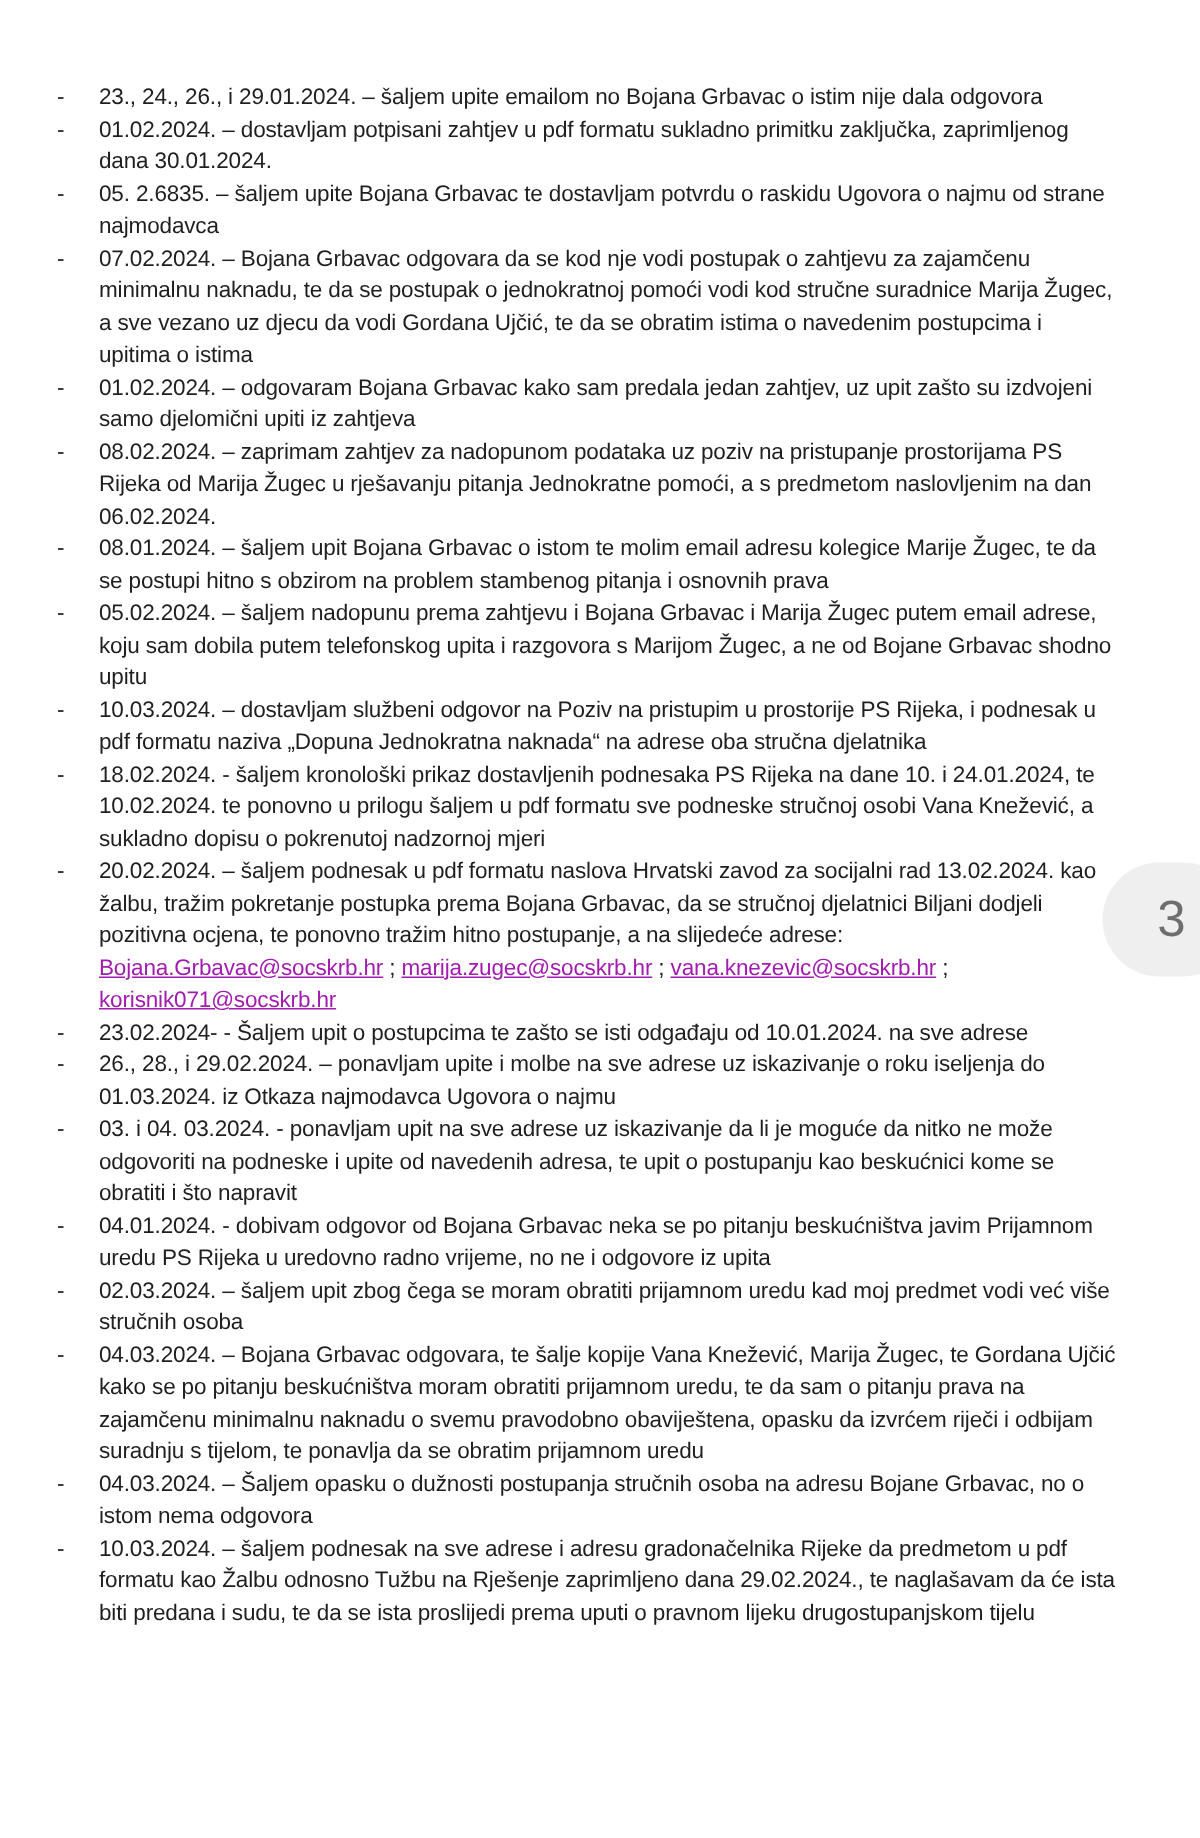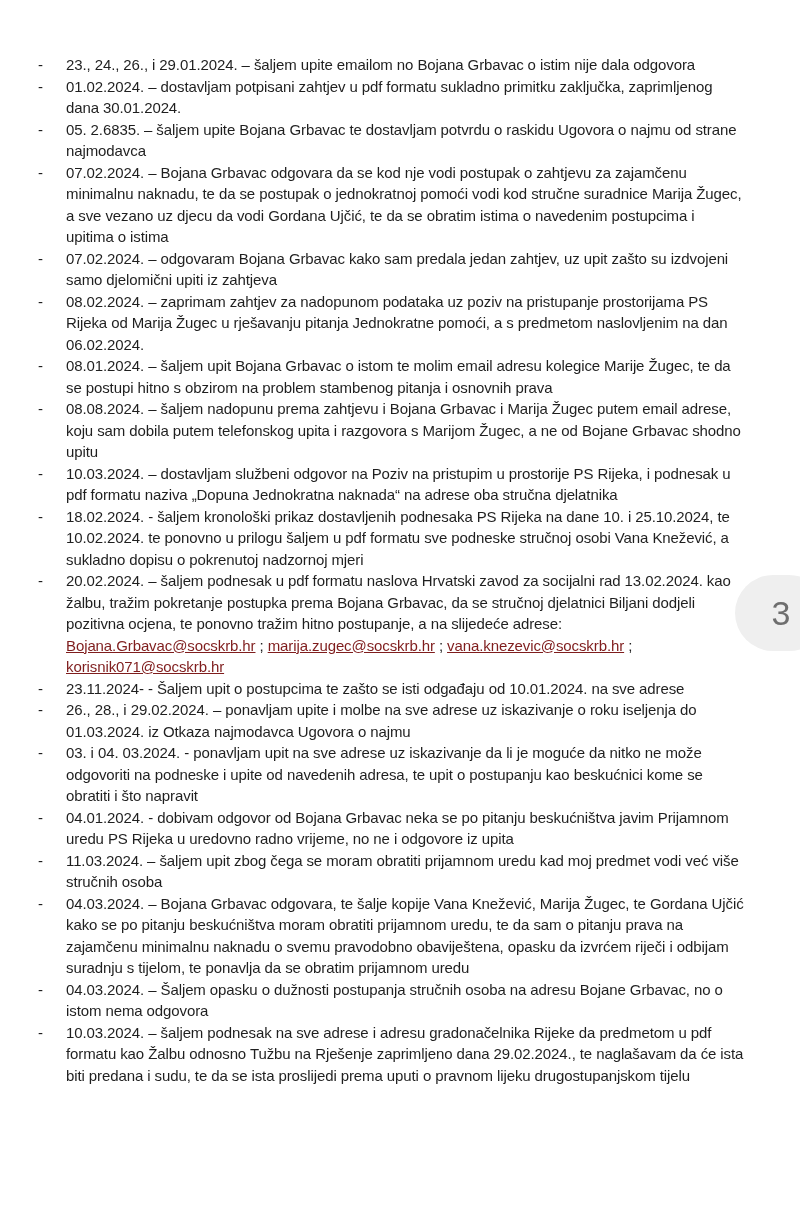--- a/index.html
+++ b/index.html
@@ -29,21 +29,21 @@
   }
   .marker {
     flex: 0 0 28px;
     width: 28px;
     color: #1f1f1f;
   }
   .entry-text {
     flex: 1 1 auto;
   }
   .email-link {
-    color: #7f1d1d;
+    color: #a21caf;
     text-decoration: underline;
     cursor: pointer;
   }
   .page-indicator {
     position: absolute;
     left: 735px;
     top: 575px;
     width: 92px;
     height: 76px;
     background: #efefef;
@@ -74,65 +74,65 @@
       <li class="entry">
         <span class="marker">-</span>
         <span class="entry-text">05. 2.6835. – šaljem upite Bojana Grbavac te dostavljam potvrdu o raskidu Ugovora o najmu od strane najmodavca</span>
       </li>
       <li class="entry">
         <span class="marker">-</span>
         <span class="entry-text">07.02.2024. – Bojana Grbavac odgovara da se kod nje vodi postupak o zahtjevu za zajamčenu minimalnu naknadu, te da se postupak o jednokratnoj pomoći vodi kod stručne suradnice Marija Žugec, a sve vezano uz djecu da vodi Gordana Ujčić, te da se obratim istima o navedenim postupcima i upitima o istima</span>
       </li>
       <li class="entry">
         <span class="marker">-</span>
-        <span class="entry-text">07.02.2024. – odgovaram Bojana Grbavac kako sam predala jedan zahtjev, uz upit zašto su izdvojeni samo djelomični upiti iz zahtjeva</span>
+        <span class="entry-text">01.02.2024. – odgovaram Bojana Grbavac kako sam predala jedan zahtjev, uz upit zašto su izdvojeni samo djelomični upiti iz zahtjeva</span>
       </li>
       <li class="entry">
         <span class="marker">-</span>
         <span class="entry-text">08.02.2024. – zaprimam zahtjev za nadopunom podataka uz poziv na pristupanje prostorijama PS Rijeka od Marija Žugec u rješavanju pitanja Jednokratne pomoći, a s predmetom naslovljenim na dan 06.02.2024.</span>
       </li>
       <li class="entry">
         <span class="marker">-</span>
         <span class="entry-text">08.01.2024. – šaljem upit Bojana Grbavac o istom te molim email adresu kolegice Marije Žugec, te da se postupi hitno s obzirom na problem stambenog pitanja i osnovnih prava</span>
       </li>
       <li class="entry">
         <span class="marker">-</span>
-        <span class="entry-text">08.08.2024. – šaljem nadopunu prema zahtjevu i Bojana Grbavac i Marija Žugec putem email adrese, koju sam dobila putem telefonskog upita i razgovora s Marijom Žugec, a ne od Bojane Grbavac shodno upitu</span>
+        <span class="entry-text">05.02.2024. – šaljem nadopunu prema zahtjevu i Bojana Grbavac i Marija Žugec putem email adrese, koju sam dobila putem telefonskog upita i razgovora s Marijom Žugec, a ne od Bojane Grbavac shodno upitu</span>
       </li>
       <li class="entry">
         <span class="marker">-</span>
         <span class="entry-text">10.03.2024. – dostavljam službeni odgovor na Poziv na pristupim u prostorije PS Rijeka, i podnesak u pdf formatu naziva „Dopuna Jednokratna naknada“ na adrese oba stručna djelatnika</span>
       </li>
       <li class="entry">
         <span class="marker">-</span>
-        <span class="entry-text">18.02.2024. - šaljem kronološki prikaz dostavljenih podnesaka PS Rijeka na dane 10. i 25.10.2024, te 10.02.2024. te ponovno u prilogu šaljem u pdf formatu sve podneske stručnoj osobi Vana Knežević, a sukladno dopisu o pokrenutoj nadzornoj mjeri</span>
+        <span class="entry-text">18.02.2024. - šaljem kronološki prikaz dostavljenih podnesaka PS Rijeka na dane 10. i 24.01.2024, te 10.02.2024. te ponovno u prilogu šaljem u pdf formatu sve podneske stručnoj osobi Vana Knežević, a sukladno dopisu o pokrenutoj nadzornoj mjeri</span>
       </li>
       <li class="entry">
         <span class="marker">-</span>
         <span class="entry-text">20.02.2024. – šaljem podnesak u pdf formatu naslova Hrvatski zavod za socijalni rad 13.02.2024. kao žalbu, tražim pokretanje postupka prema Bojana Grbavac, da se stručnoj djelatnici Biljani dodjeli pozitivna ocjena, te ponovno tražim hitno postupanje, a na slijedeće adrese: <a class="email-link" href="#">Bojana.Grbavac@socskrb.hr</a> ; <a class="email-link" href="#">marija.zugec@socskrb.hr</a> ; <a class="email-link" href="#">vana.knezevic@socskrb.hr</a> ; <a class="email-link" href="#">korisnik071@socskrb.hr</a></span>
       </li>
       <li class="entry">
         <span class="marker">-</span>
-        <span class="entry-text">23.11.2024- - Šaljem upit o postupcima te zašto se isti odgađaju od 10.01.2024. na sve adrese</span>
+        <span class="entry-text">23.02.2024- - Šaljem upit o postupcima te zašto se isti odgađaju od 10.01.2024. na sve adrese</span>
       </li>
       <li class="entry">
         <span class="marker">-</span>
         <span class="entry-text">26., 28., i 29.02.2024. – ponavljam upite i molbe na sve adrese uz iskazivanje o roku iseljenja do 01.03.2024. iz Otkaza najmodavca Ugovora o najmu</span>
       </li>
       <li class="entry">
         <span class="marker">-</span>
         <span class="entry-text">03. i 04. 03.2024. - ponavljam upit na sve adrese uz iskazivanje da li je moguće da nitko ne može odgovoriti na podneske i upite od navedenih adresa, te upit o postupanju kao beskućnici kome se obratiti i što napravit</span>
       </li>
       <li class="entry">
         <span class="marker">-</span>
         <span class="entry-text">04.01.2024. - dobivam odgovor od Bojana Grbavac neka se po pitanju beskućništva javim Prijamnom uredu PS Rijeka u uredovno radno vrijeme, no ne i odgovore iz upita</span>
       </li>
       <li class="entry">
         <span class="marker">-</span>
-        <span class="entry-text">11.03.2024. – šaljem upit zbog čega se moram obratiti prijamnom uredu kad moj predmet vodi već više stručnih osoba</span>
+        <span class="entry-text">02.03.2024. – šaljem upit zbog čega se moram obratiti prijamnom uredu kad moj predmet vodi već više stručnih osoba</span>
       </li>
       <li class="entry">
         <span class="marker">-</span>
         <span class="entry-text">04.03.2024. – Bojana Grbavac odgovara, te šalje kopije Vana Knežević, Marija Žugec, te Gordana Ujčić kako se po pitanju beskućništva moram obratiti prijamnom uredu, te da sam o pitanju prava na zajamčenu minimalnu naknadu o svemu pravodobno obaviještena, opasku da izvrćem riječi i odbijam suradnju s tijelom, te ponavlja da se obratim prijamnom uredu</span>
       </li>
       <li class="entry">
         <span class="marker">-</span>
         <span class="entry-text">04.03.2024. – Šaljem opasku o dužnosti postupanja stručnih osoba na adresu Bojane Grbavac, no o istom nema odgovora</span>
       </li>
       <li class="entry">

